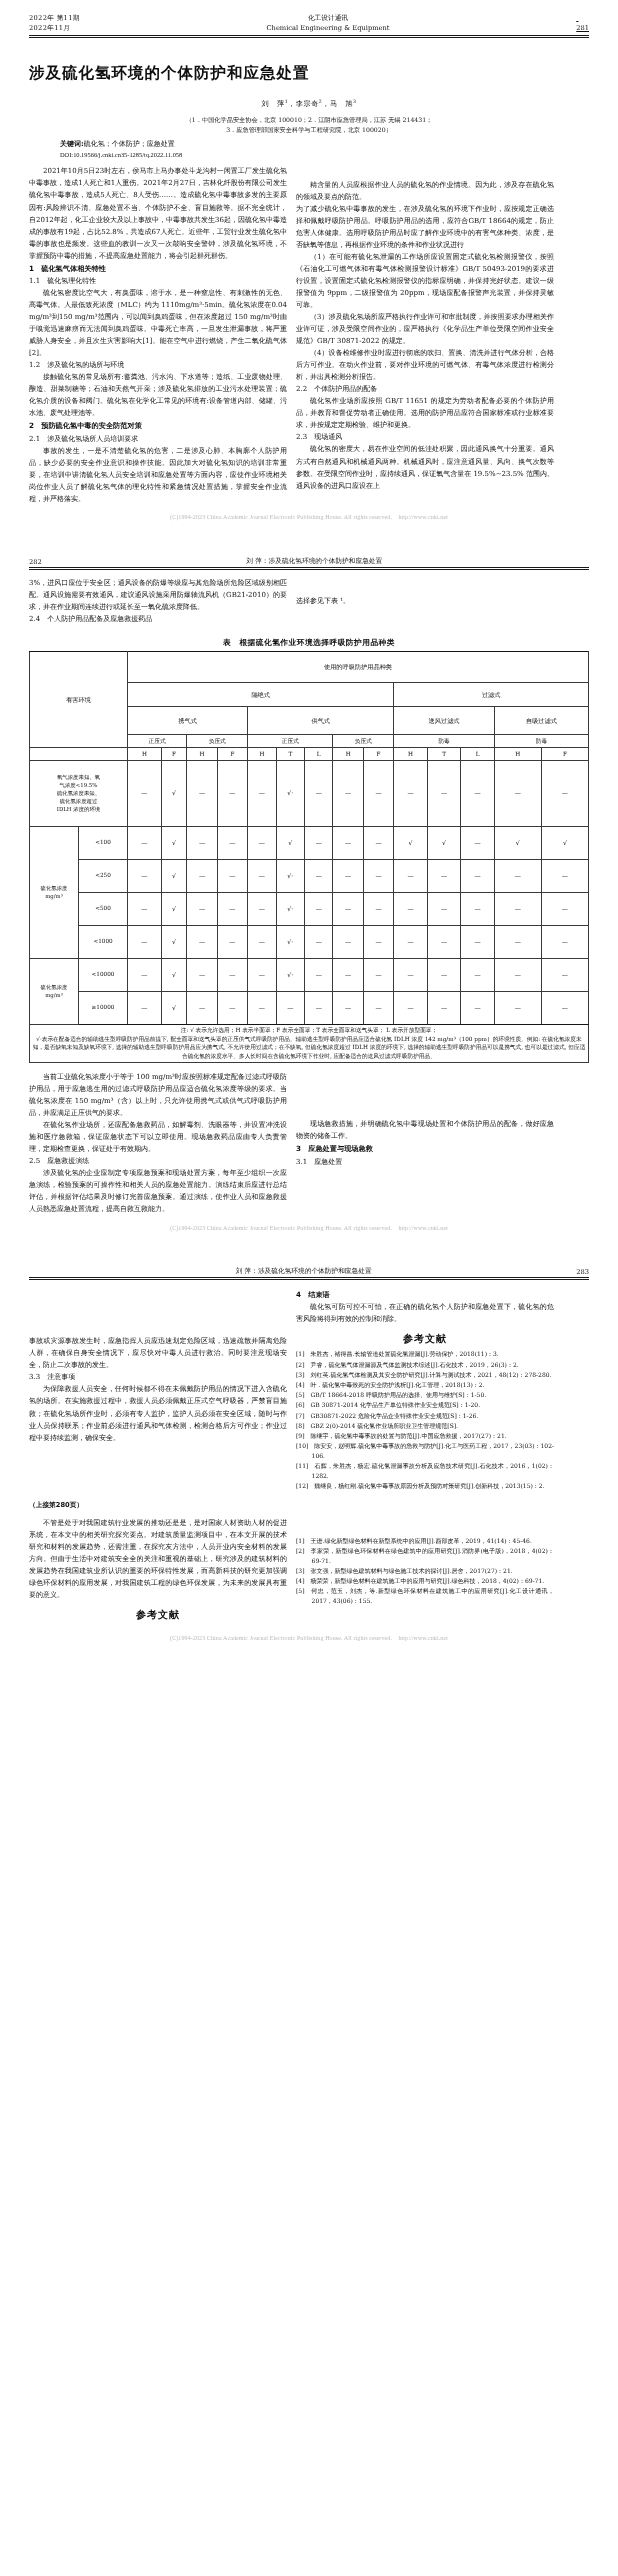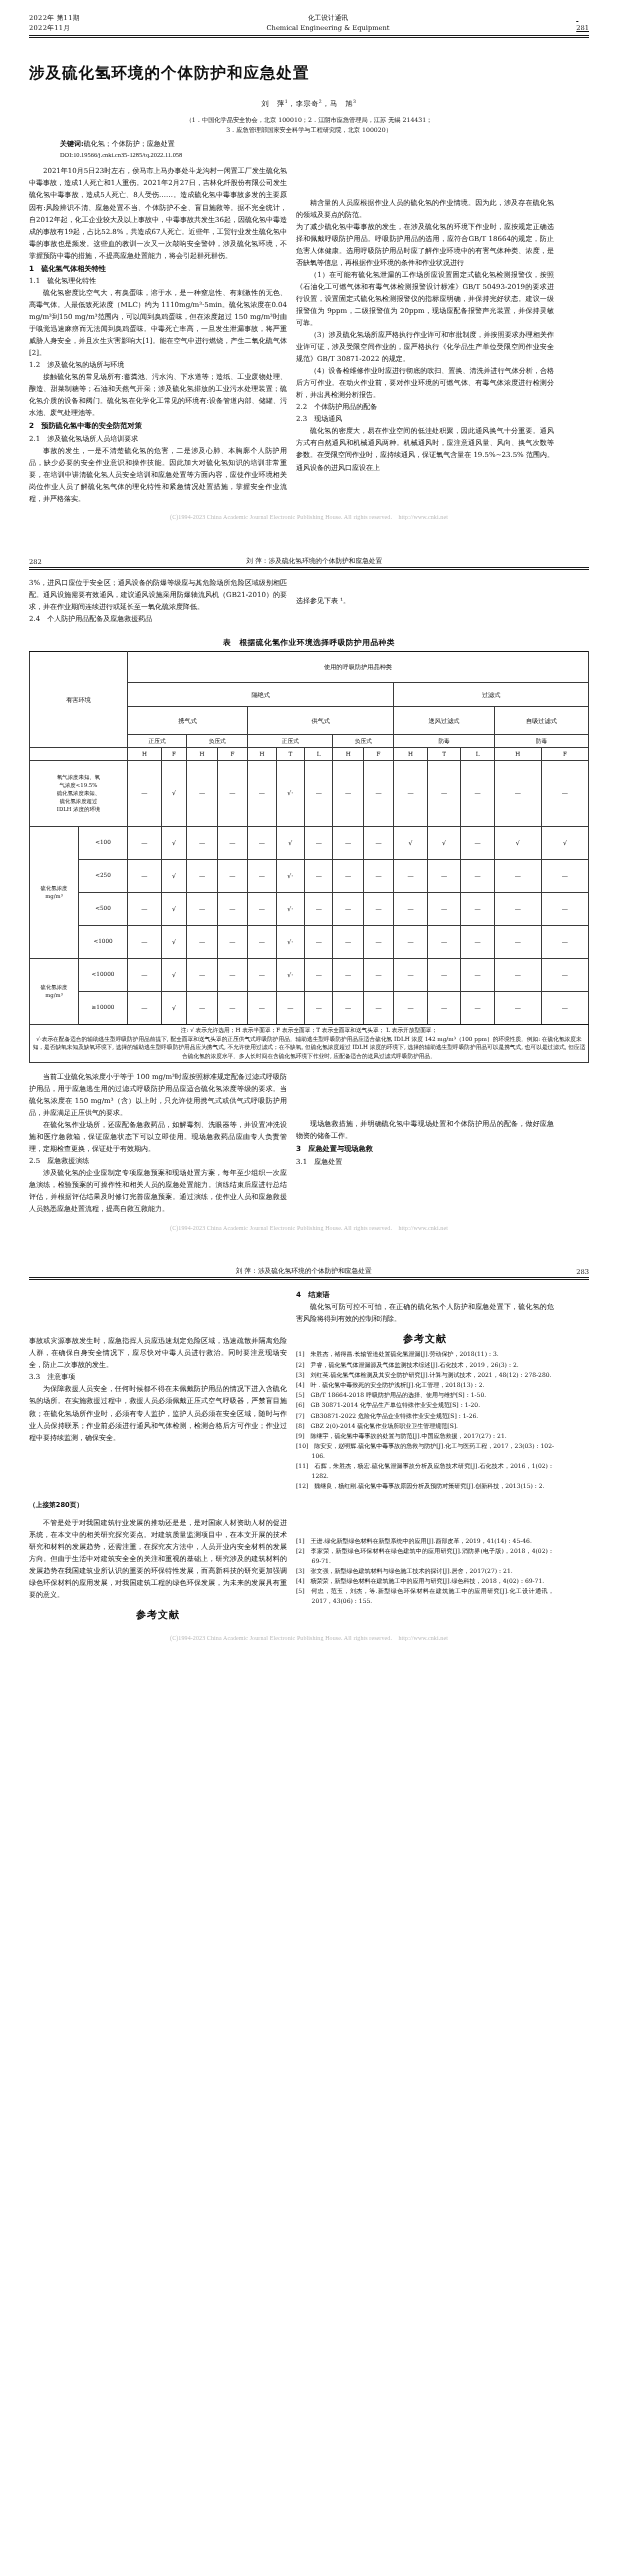--- a/index.html
+++ b/index.html
@@ -252,20 +252,21 @@
       <p class="t">事故的发生，一是不清楚硫化氢的危害，二是涉及心肺、本胸廓个人防护用品，缺少必要的安全作业意识和操作技能。因此加大对硫化氢知识的培训非常重要，在培训中讲清硫化氢人员安全培训和应急处置等方面内容，应使作业环境相关岗位作业人员了解硫化氢气体的理化特性和紧急情况处置措施，掌握安全作业流程，并严格落实。</p>
     </div>
     <div class="col">
       <p class="t">
         精含量的人员应根据作业人员的硫化氢的作业情境。因为此，涉及存在硫化氢的领域及要点的防范。</p>
       <p class="t noind">为了减少硫化氢中毒事故的发生，在涉及硫化氢的环境下作业时，应按规定正确选择和佩戴呼吸防护用品。呼吸防护用品的选用，应符合GB/T 18664的规定，防止危害人体健康。选用呼吸防护用品时应了解作业环境中的有害气体种类、浓度，是否缺氧等信息，再根据作业环境的条件和作业状况进行</p>
       <p class="t">（1）在可能有硫化氢泄漏的工作场所应设置固定式硫化氢检测报警仪，按照《石油化工可燃气体和有毒气体检测报警设计标准》GB/T 50493-2019的要求进行设置，设置固定式硫化氢检测报警仪的指标应明确，并保持完好状态。建议一级报警值为 9ppm，二级报警值为 20ppm，现场应配备报警声光装置，并保持灵敏可靠。</p>
       <p class="t">（3）涉及硫化氢场所应严格执行作业许可和审批制度，并按照要求办理相关作业许可证，涉及受限空间作业的，应严格执行《化学品生产单位受限空间作业安全规范》GB/T 30871-2022 的规定。</p>
       <p class="t">（4）设备检维修作业时应进行彻底的吹扫、置换、清洗并进行气体分析，合格后方可作业。在动火作业前，要对作业环境的可燃气体、有毒气体浓度进行检测分析，并出具检测分析报告。</p>
       <h4 class="h2">2.2　个体防护用品的配备</h4>
+      <p class="t">硫化氢作业场所应按照 GB/T 11651 的规定为劳动者配备必要的个体防护用品，并教育和督促劳动者正确使用。选用的防护用品应符合国家标准或行业标准要求，并按规定定期检验、维护和更换。</p>
       <h4 class="h2">2.3　现场通风</h4>
       <p class="t">硫化氢的密度大，易在作业空间的低洼处积聚，因此通风换气十分重要。通风方式有自然通风和机械通风两种。机械通风时，应注意通风量、风向、换气次数等参数。在受限空间作业时，应持续通风，保证氧气含量在 19.5%~23.5% 范围内。通风设备的进风口应设在上</p>
     </div>
   </div>
 
   <div class="spacer"></div>
   <div class="cnki-foot">(C)1994-2023 China Academic Journal Electronic Publishing House. All rights reserved.    http://www.cnki.net</div>
   <div class="spacer"></div>
 </div>
 

